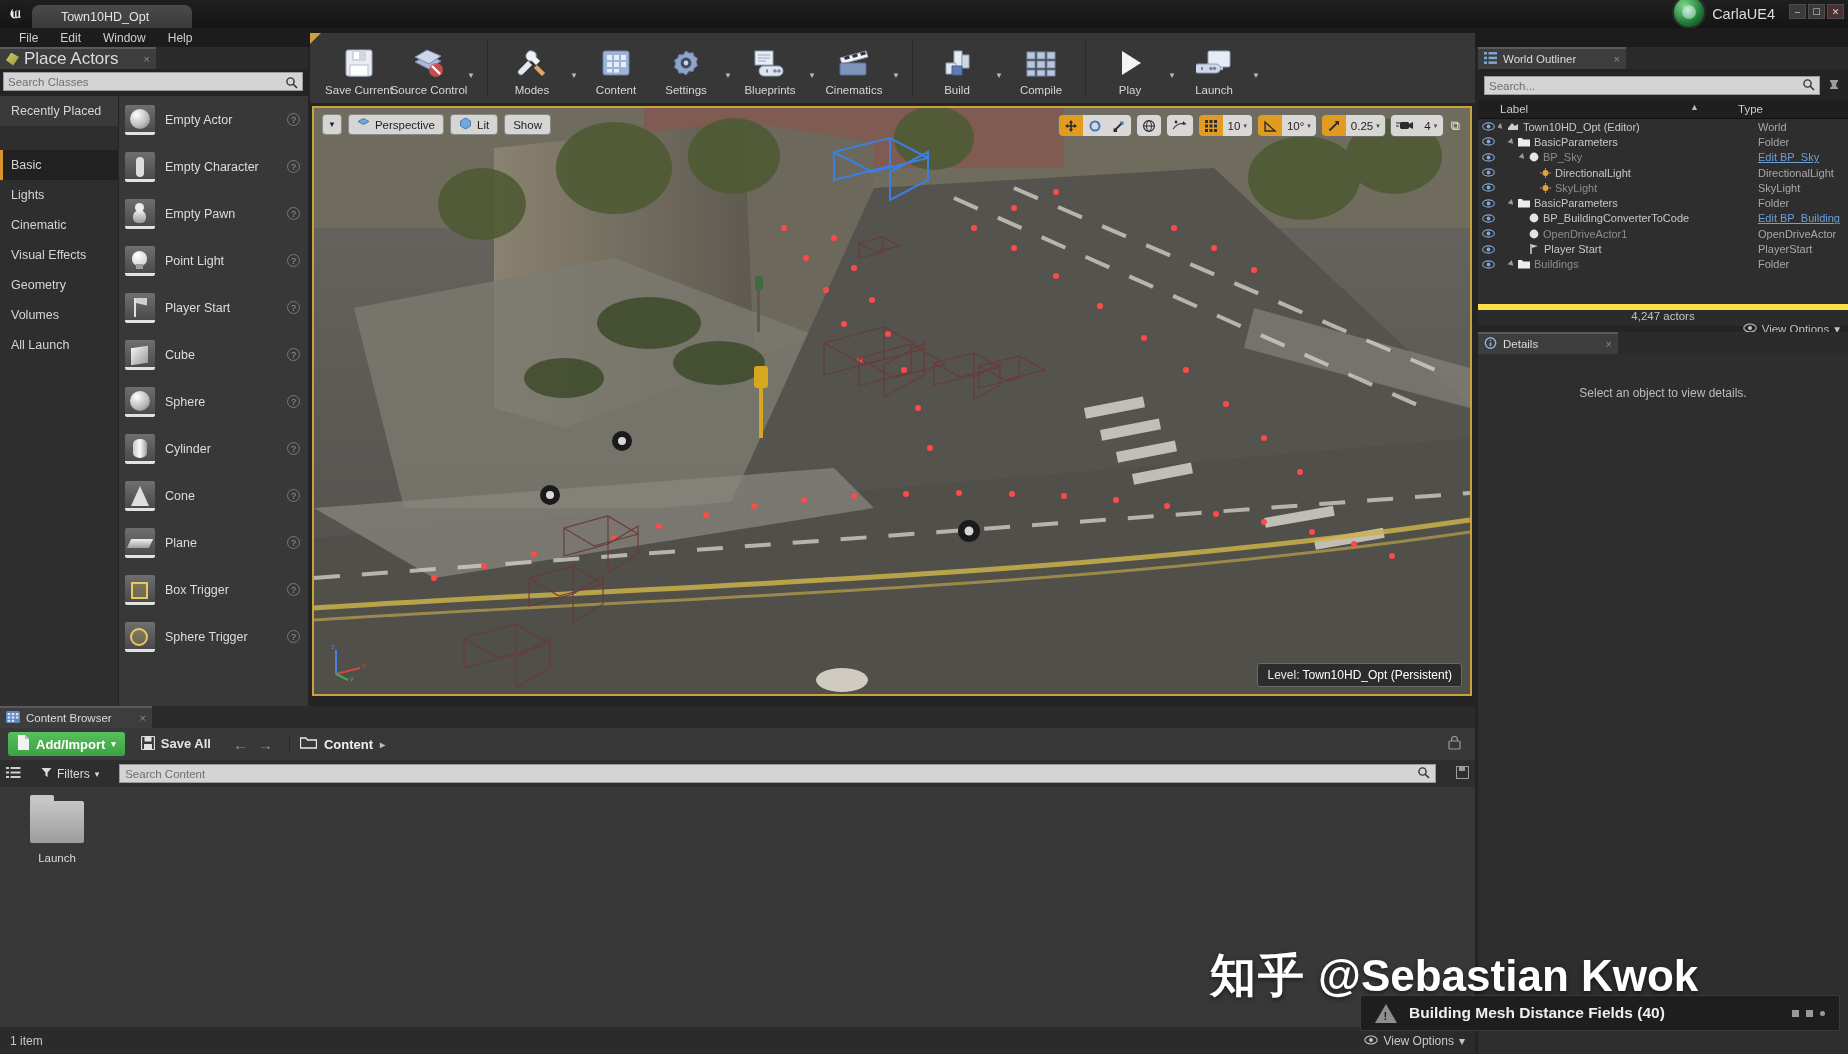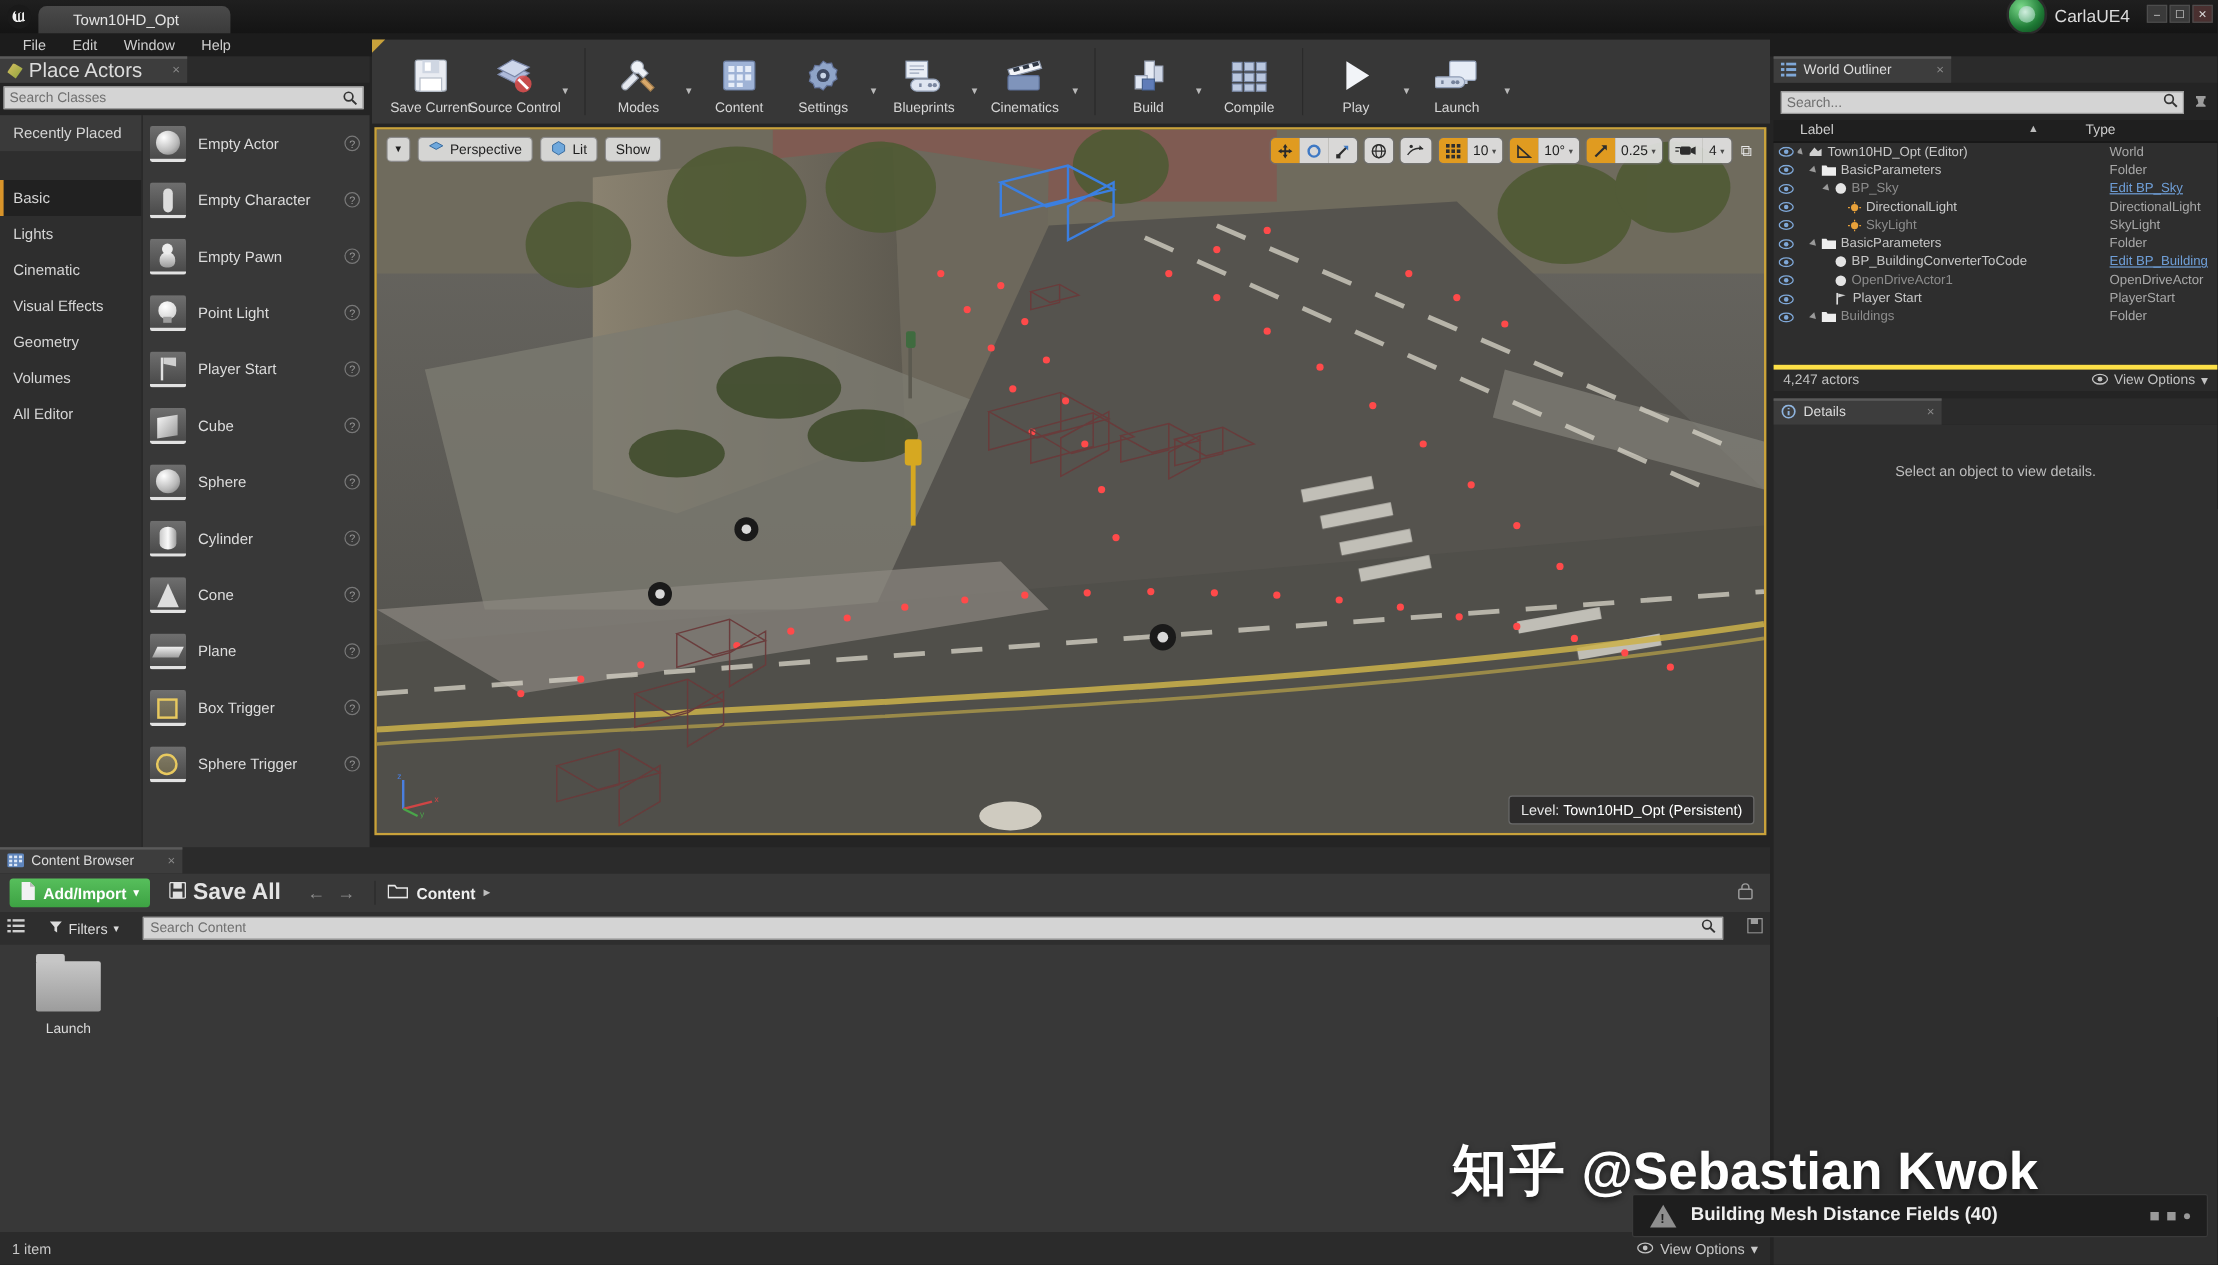--- a/index.html
+++ b/index.html
@@ -228,21 +228,21 @@
     width: 20px; display: flex; align-items: center; justify-content: center; flex: none;
   }
   .wo-lbl { flex: 1; display: flex; align-items: center; gap: 4px; overflow: hidden; white-space: nowrap; }
   .wo-type { width: 90px; color: #a8a8a8; flex: none; }
   .wo-type.lnk { color: #6f9fd8; text-decoration: underline; }
   .wo-lbl.dim { color: #8d8d8d; }
   .tri { width: 0;height:0;border-left:5px solid #9a9a9a;border-top:3.5px solid transparent;border-bottom:3.5px solid transparent; transform: rotate(45deg); flex:none;}
   .wo-status {
     position: absolute; left: 1478px; top: 304px; width: 370px; height: 22px;
     background: #2b2b2b; display: flex; align-items: center;
-    color: #c2c2c2; font-size: 11.5px; padding: 0 8px; border-top: 4px solid #fde047;
+    color: #c2c2c2; font-size: 11.5px; padding: 0 8px; border-top: 6px solid #fde047; flex-direction: column;
   }
   .wo-status .right { margin-left: auto; display: flex; align-items: center; gap: 5px; }
 
   
   .det-tabbar {
     position: absolute; left: 1478px; top: 332px; width: 370px; height: 22px; background: #2b2b2b;
   }
   .det-tab {
     height: 22px; width: 140px; background: #3d3d3d; border-top: 2px solid #5a5a5a;
     display: flex; align-items: center; gap: 6px; padding: 0 6px; color: #dcdcdc; font-size: 11.5px;
@@ -266,21 +266,21 @@
   .cb-tab .x { margin-left: auto; color: #8a8a8a; font-size: 11px; }
   .cb-toolbar {
     position: absolute; left: 0; top: 728px; width: 1475px; height: 32px;
     background: #383838; display: flex; align-items: center; gap: 10px; padding: 0 8px;
   }
   .add-btn {
     height: 24px; background: linear-gradient(#57bf5c,#3da243); border-radius: 3px;
     display: flex; align-items: center; gap: 6px; padding: 0 9px;
     color: #fff; font-size: 13px; font-weight: bold;
   }
-  .saveall { display: flex; align-items: flex-start; gap: 6px; color: #e4e4e4; font-size: 19px; font-weight: bold; padding: 0 6px;}
+  .saveall { display: flex; align-items: flex-start; gap: 6px; color: #e4e4e4; font-size: 13px; font-weight: bold; padding: 0 6px;}
   .navarrows { display: flex; gap: 10px; color: #8f8f8f; font-size: 15px; padding: 0 6px;}
   .vsep { width: 1px; height: 20px; background: #2a2a2a; }
   .crumb { display: flex; align-items: center; gap: 7px; color: #f0f0f0; font-size: 13px; font-weight: bold;}
   .lockbtn { margin-left: auto; color: #9c9c9c; font-size: 13px; padding-right: 6px; }
 
   .cb-filterbar {
     position: absolute; left: 0; top: 760px; width: 1475px; height: 27px;
     background: #2e2e2e; display: flex; align-items: center; gap: 20px; padding: 0 6px;
   }
   .filters-btn { display: flex; align-items: center; gap: 5px; color: #dcdcdc; font-size: 12px; }
@@ -405,21 +405,21 @@
       <div class="cat">
         <span>Visual Effects</span>
       </div>
       <div class="cat">
         <span>Geometry</span>
       </div>
       <div class="cat">
         <span>Volumes</span>
       </div>
       <div class="cat">
-        <span>All Editor</span>
+        <span>All Launch</span>
       </div>
     </div>
   <div class="actor-list">
       <div class="actor-row">
         <div class="athumb">
           <i class="sh-sphere"></i>
         </div>
         <span class="alabel">Empty Actor</span>
         <div class="qmark">?</div>
       </div>

